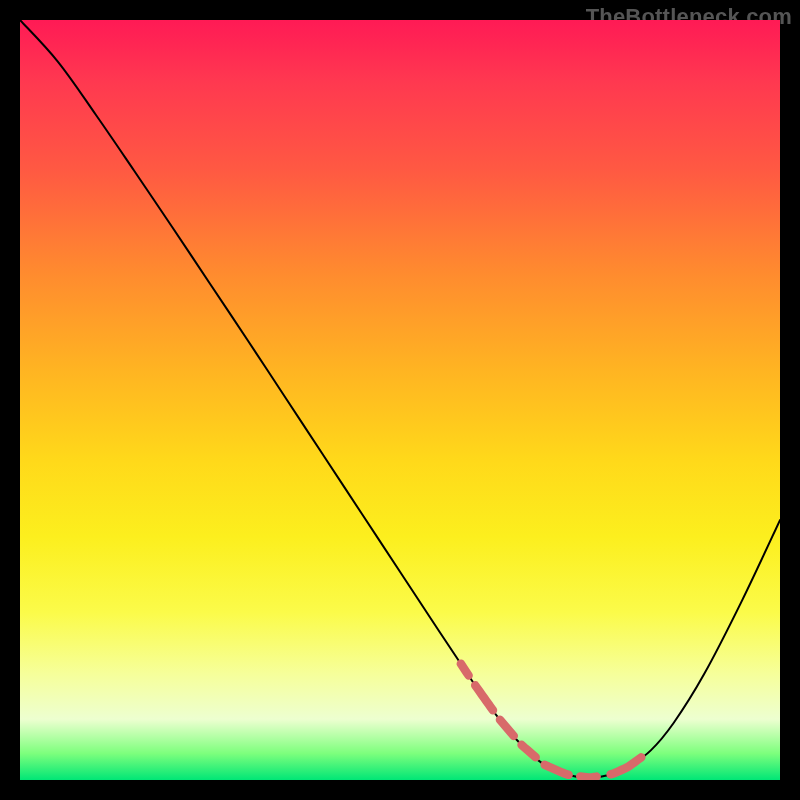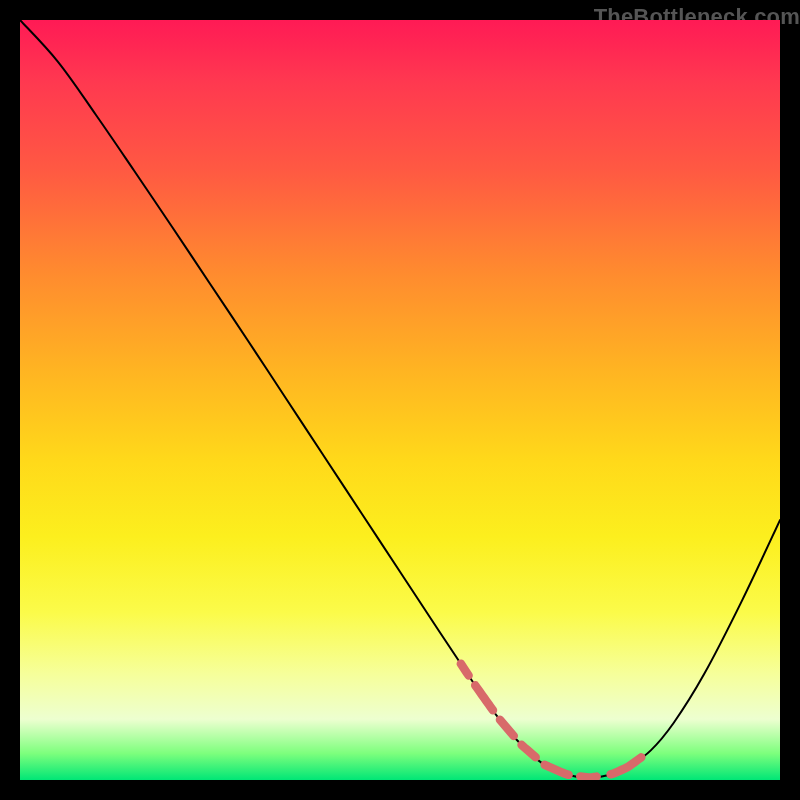--- a/index.html
+++ b/index.html
@@ -6,21 +6,21 @@
   html, body { width: 800px; height: 800px; overflow: hidden; background: #fff; }
   .frame {
     position: relative;
     width: 800px;
     height: 800px;
     background: #000;
   }
   .watermark {
     position: absolute;
     top: 4px;
-    right: 0;
+    right: 8px;
     font-family: Arial, Helvetica, sans-serif;
     font-size: 22px;
     font-weight: bold;
     color: #555;
     letter-spacing: 0.2px;
   }
   .plot {
     position: absolute;
     left: 20px;
     top: 20px;

